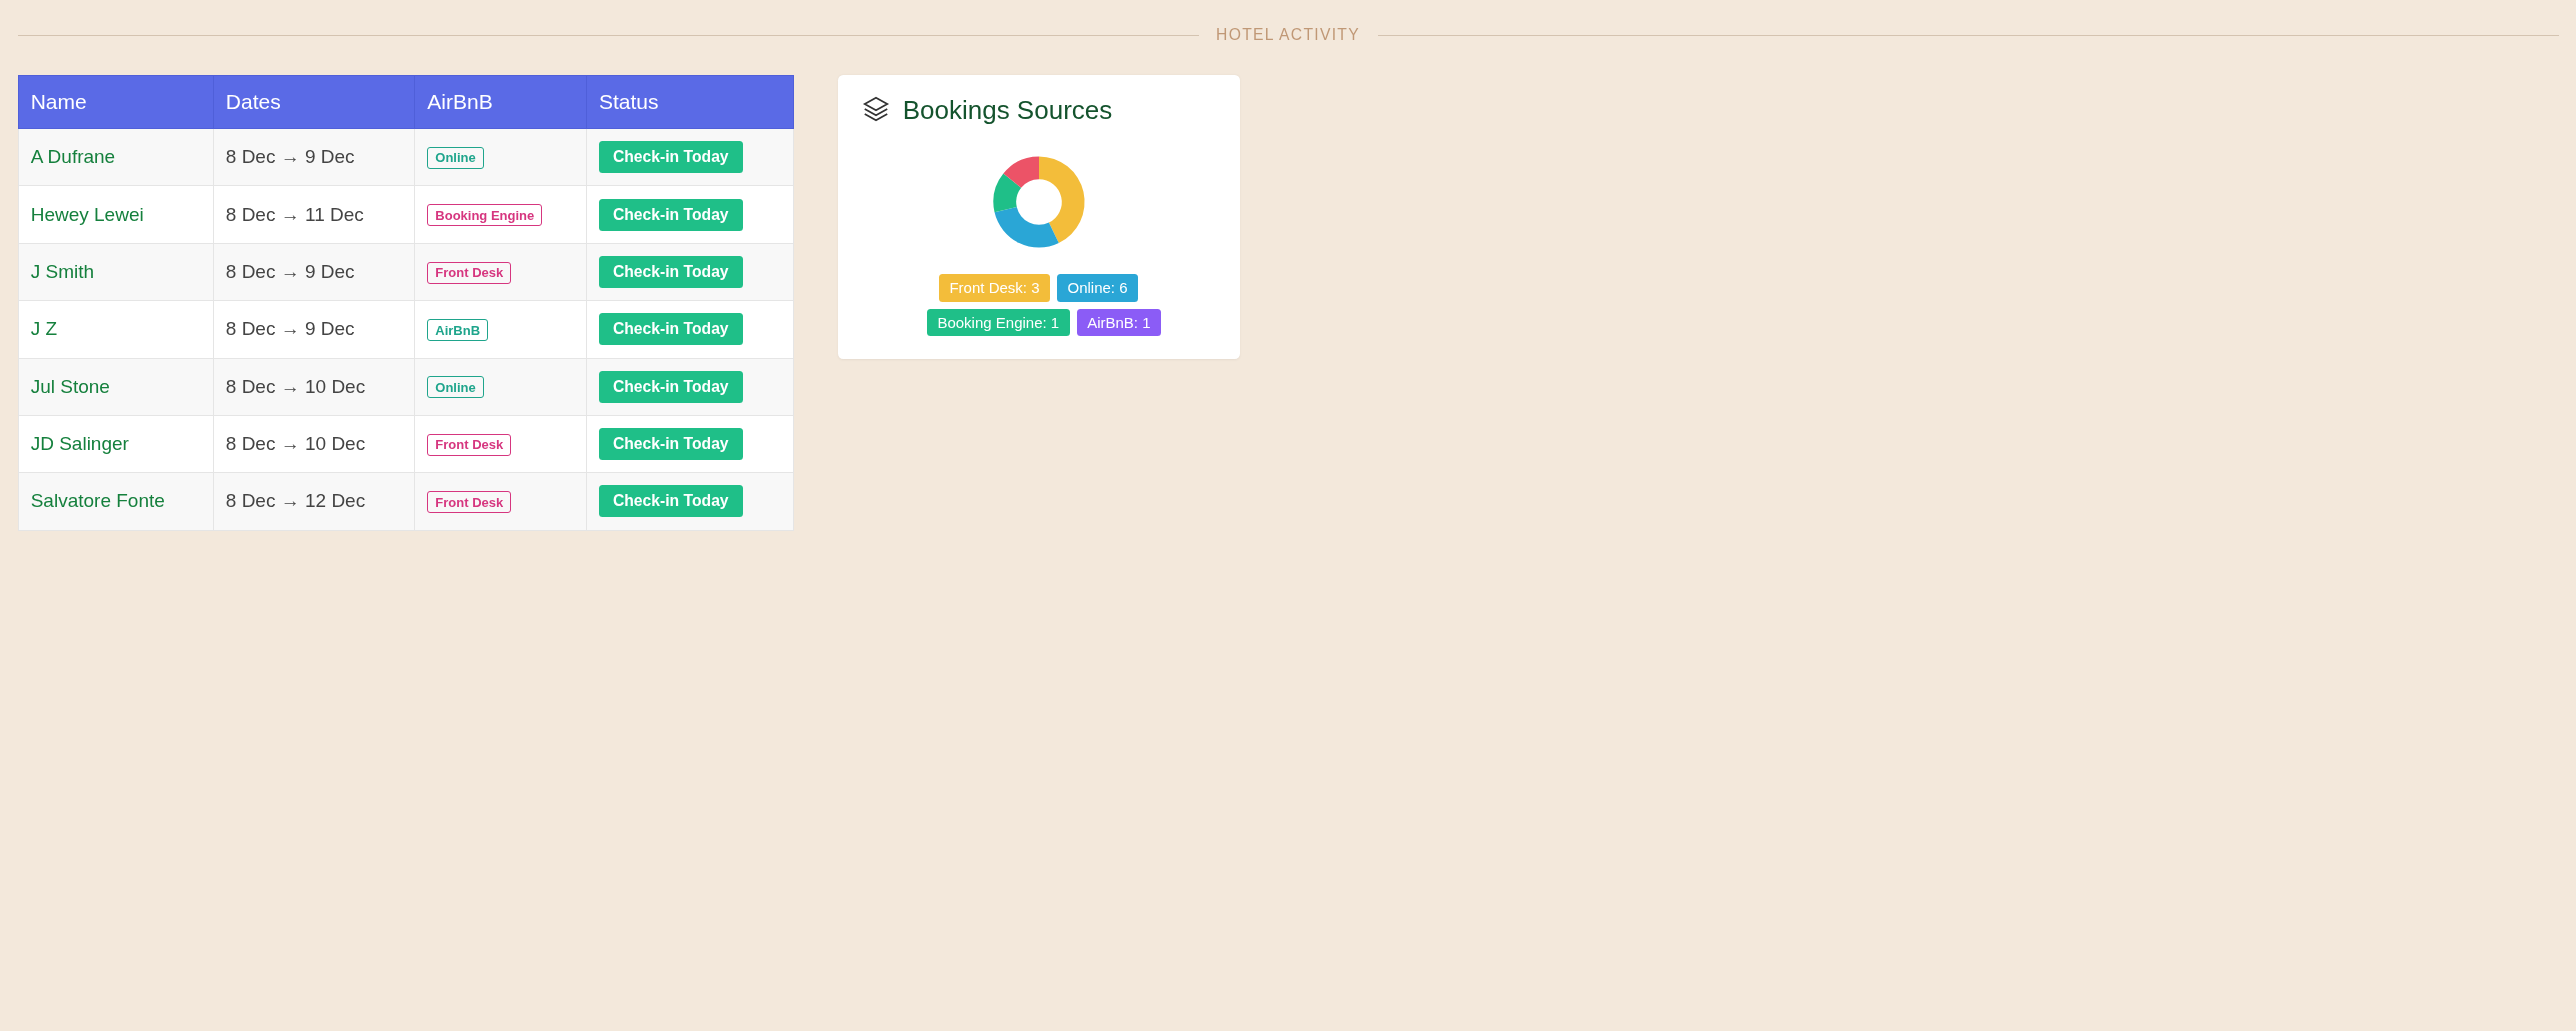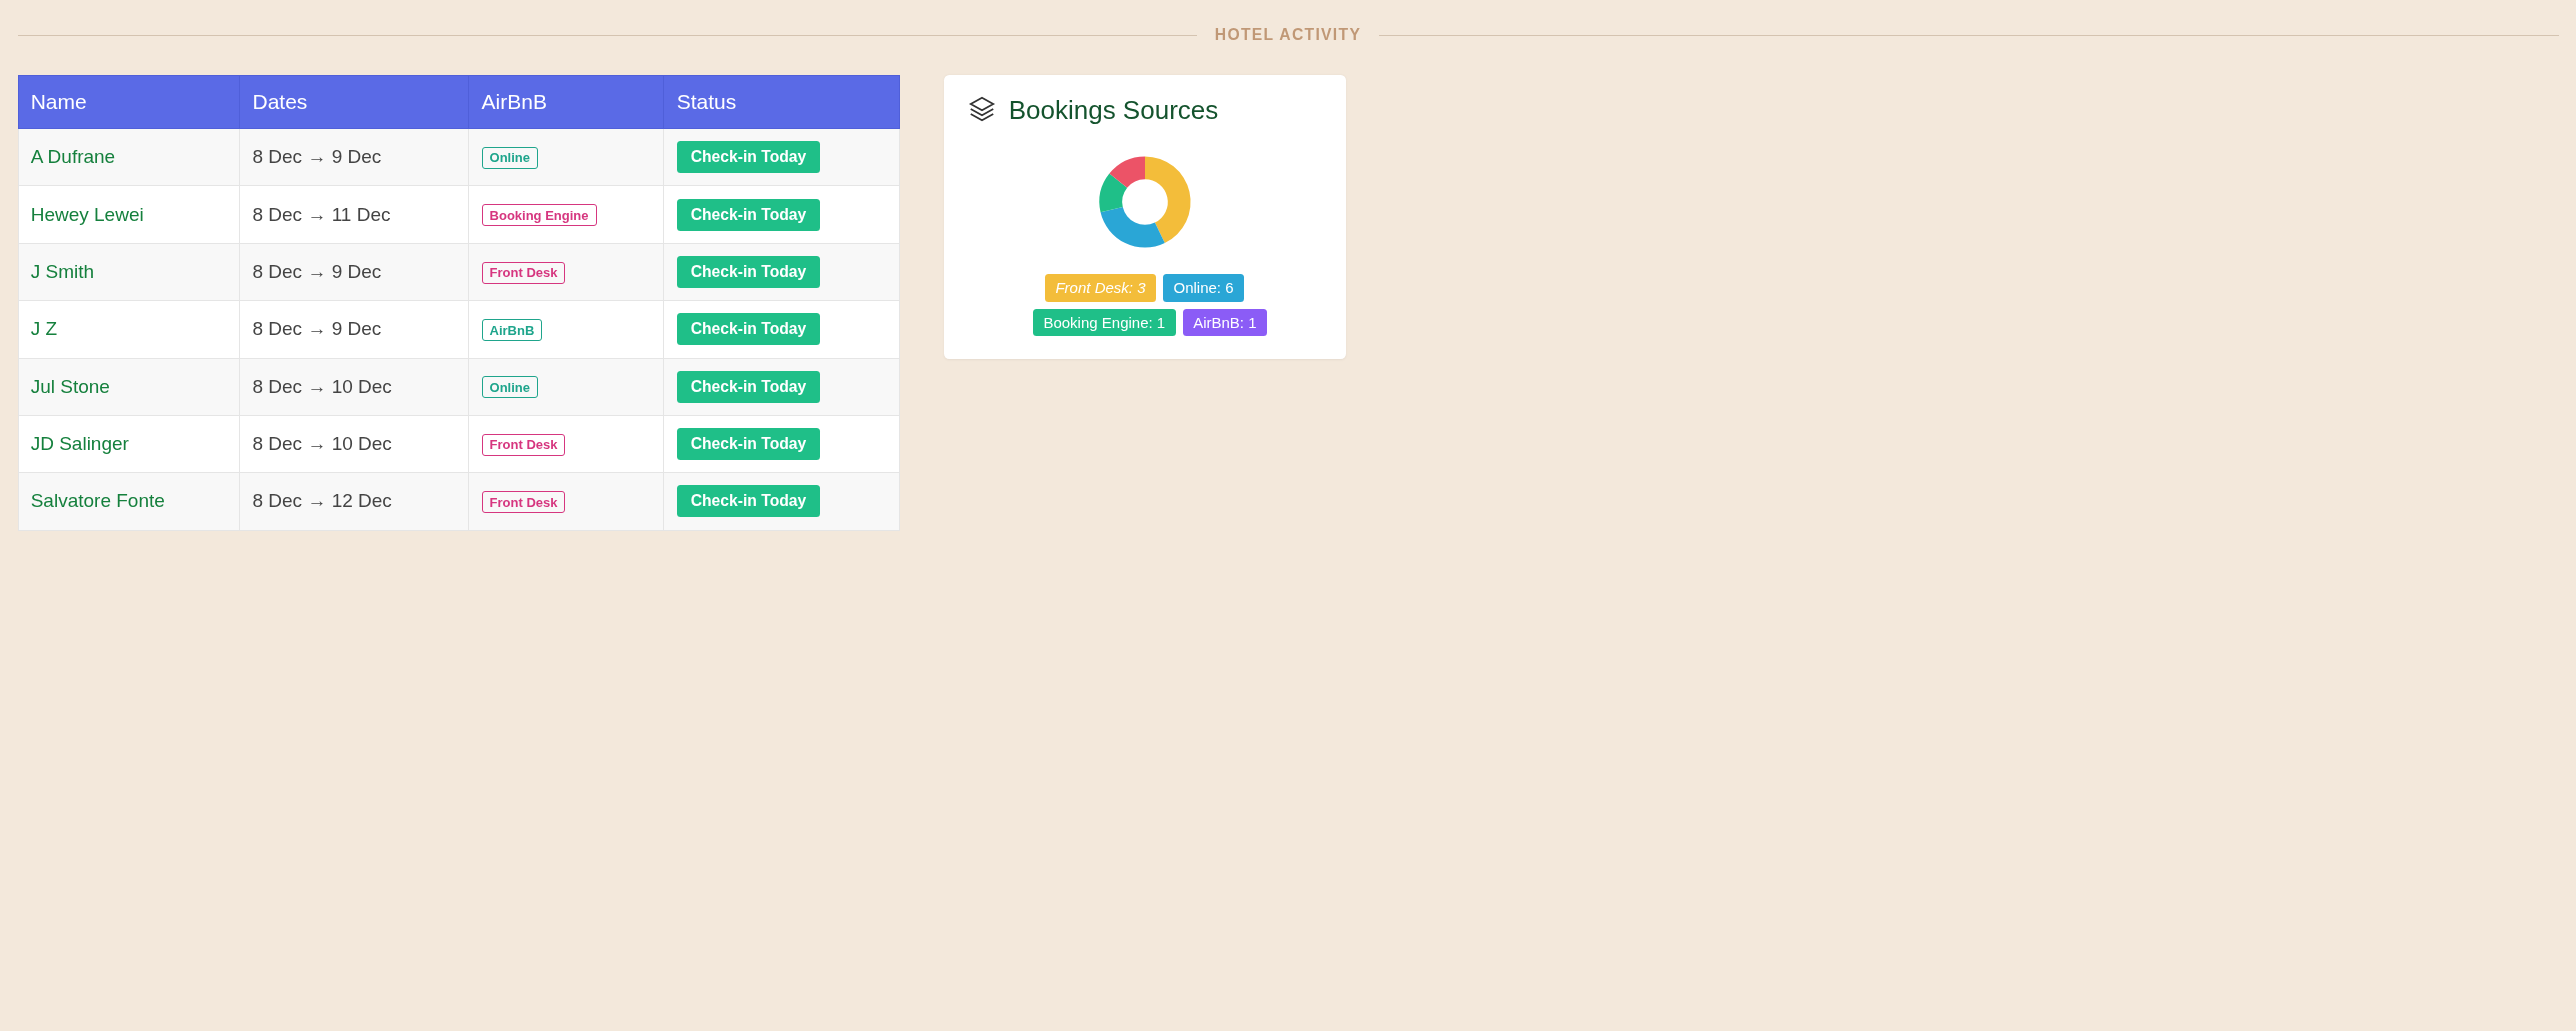--- a/index.html
+++ b/index.html
@@ -18,32 +18,32 @@
   margin: 26px 0 31px 0;
 }
 .section-header .line {
   flex: 1;
   height: 0.9px;
   background: #d4c3b0;
 }
 .section-header .title {
   color: #c09876;
   font-size: 15.7px;
-  font-weight: 700;
+  font-weight: 400;
   letter-spacing: 1.3px;
   padding: 0 17.5px;
 }
 .main-row {
   display: flex;
   gap: 44px;
   align-items: flex-start;
 }
 .table-wrap {
   flex: 0 0 auto;
-  width: 882px;
+  width: 776px;
 }
 table {
   width: 100%;
   border-collapse: collapse;
   background: #fff;
   font-size: 19px;
 }
 thead th {
   background: #5a6ae6;
   color: #fff;
@@ -119,21 +119,21 @@
   gap: 7px;
   justify-content: center;
 }
 .legend-pill {
   color: #fff;
   border-radius: 3.5px;
   padding: 5.2px 10.5px;
   font-size: 15px;
   font-weight: 500;
 }
-.pill-frontdesk { background: #f3bd3a; font-style: italic; }
+.pill-frontdesk { background: #f3bd3a; }
 .pill-online { background: #2aa6d6; }
 .pill-bookingengine { background: #1fbf88; margin-left: 11px; }
 .pill-airbnb { background: #8b5cf6; }
 </style>
 </head>
 <body>
 
 <div class="container">
 
   <div class="section-header">

